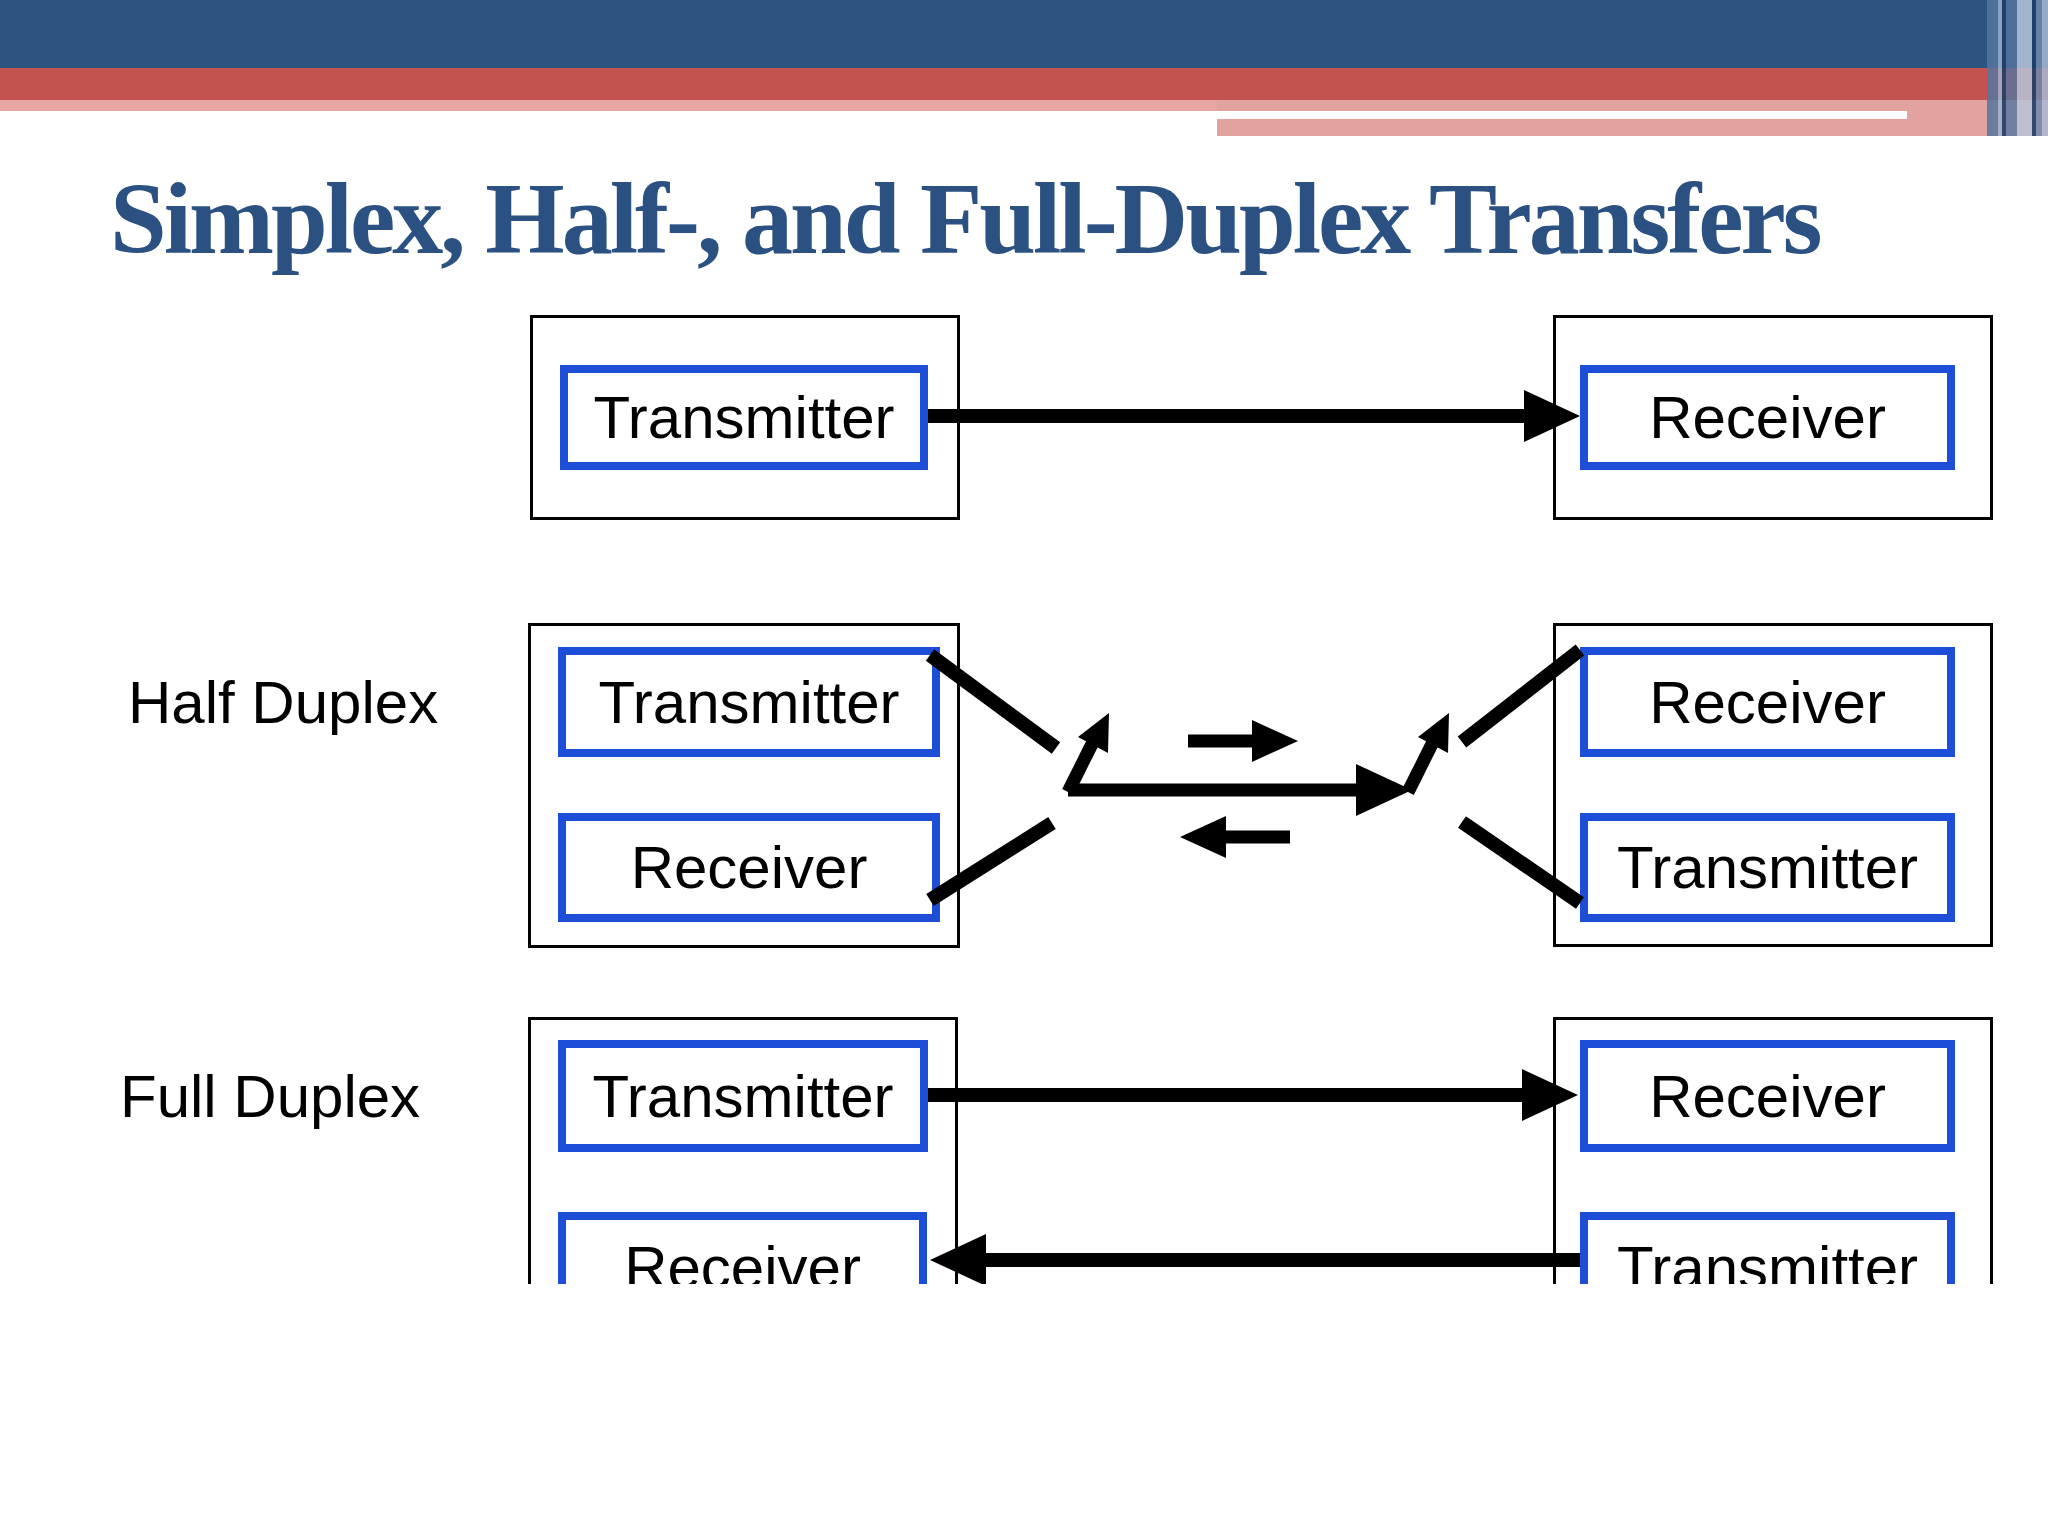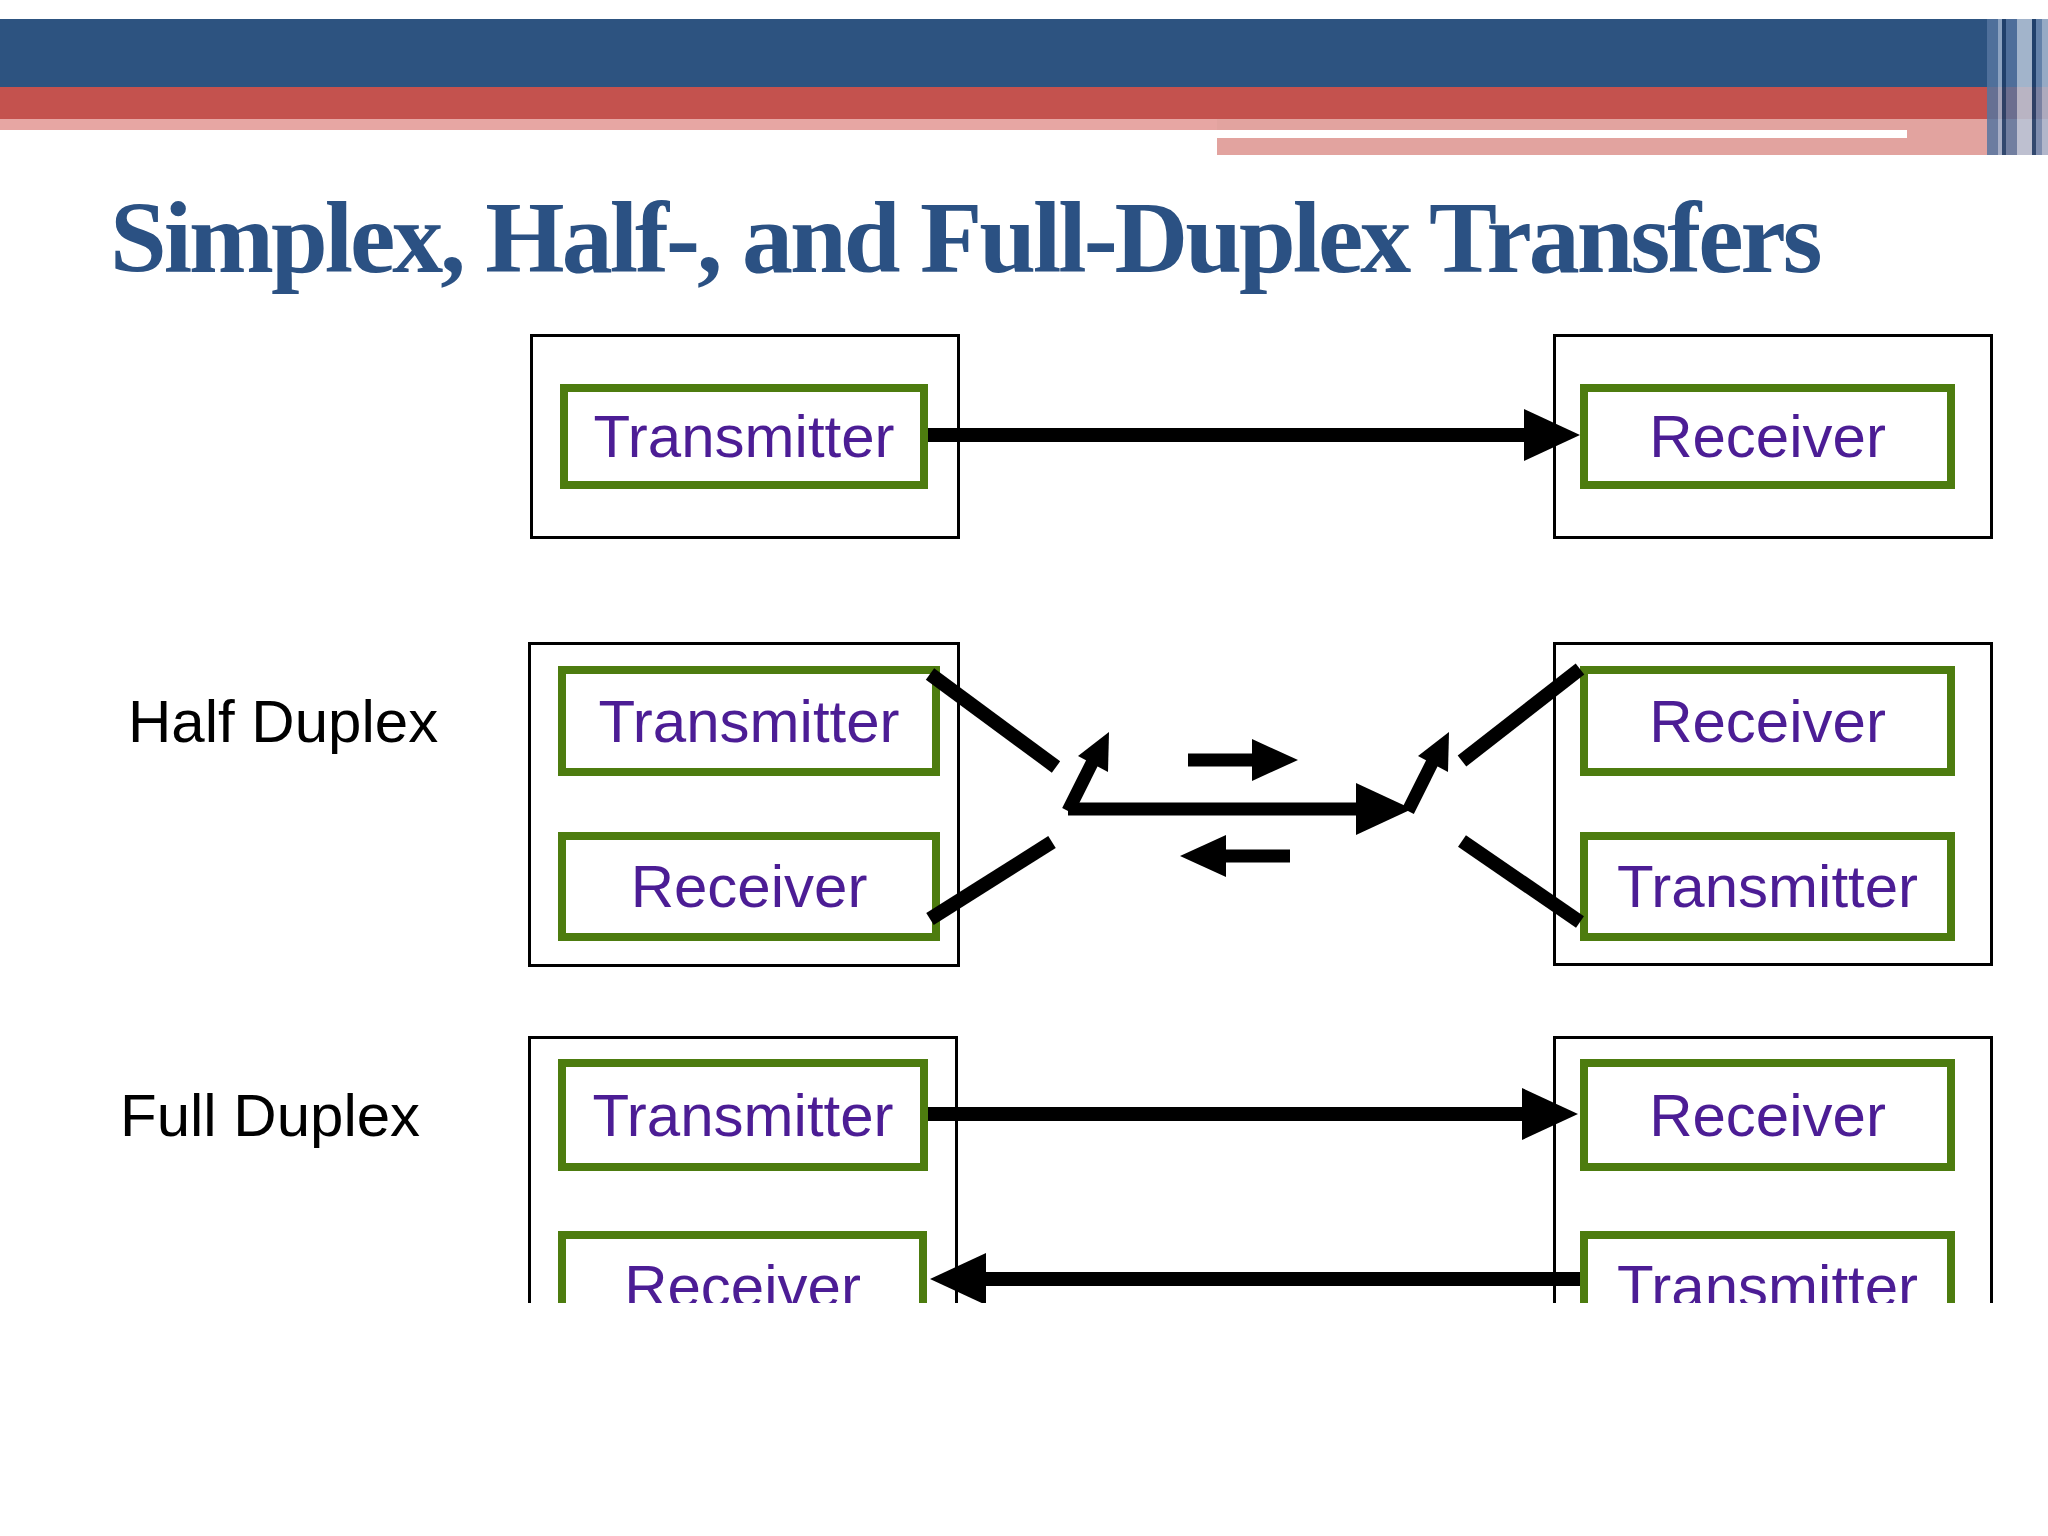--- a/index.html
+++ b/index.html
@@ -1,18 +1,18 @@
 <!DOCTYPE html>
 <html><head>
 <meta charset="utf-8">
 <style>
   html,body { margin:0; padding:0; background:#ffffff; }
   .slide {
     position:relative; width:2048px; height:1284px; background:#ffffff;
-    overflow:hidden; font-family:"Liberation Sans", sans-serif;margin-top:19px;
+    overflow:hidden; font-family:"Liberation Sans", sans-serif;
   }
   
   .hdr-blue  { position:absolute; left:0; top:0;  width:2048px; height:68px; background:#2d5380; }
   .hdr-red   { position:absolute; left:0; top:68px; width:2048px; height:32px; background:#c4524e; }
   .hdr-pink-left  { position:absolute; left:0; top:100px; width:1217px; height:11px; background:#e7a6a3; }
   .hdr-pink-block { position:absolute; left:1217px; top:100px; width:831px; height:36px; background:#e2a39f; }
   .hdr-white-stripe { position:absolute; left:1217px; top:111px; width:690px; height:8px; background:#ffffff; }
   .hdr-stripes { position:absolute; left:1985px; top:0; width:63px; height:136px; }
   .hdr-stripes .s { position:absolute; top:0; height:136px; }
   .s1 { left:2px;  width:11px; background:rgba(86,117,160,0.85); }
@@ -32,23 +32,23 @@
   
   .rowlabel {
     position:absolute; font-size:60px; color:#000; display:flex; align-items:center;
   }
   .lbl-simplex { left:133px; top:385px;  height:66px; }
   .lbl-half    { left:128px; top:669px;  height:66px; }
   .lbl-full    { left:120px; top:1063px; height:66px; }
   
   .outer { position:absolute; border:3px solid #000; background:transparent; }
   .inner {
-    position:absolute; border:8px solid #4d7c0f; background:#fff;
+    position:absolute; border:8px solid #1d4ed8; background:#fff;
     display:flex; align-items:center; justify-content:center;
-    font-size:60px; color:#4c1d95; white-space:nowrap;
+    font-size:60px; color:#000000; white-space:nowrap;
   }
   .r1-lo { left:530px;  top:315px;  width:424px; height:199px; }
   .r1-ro { left:1553px; top:315px;  width:434px; height:199px; }
   .r2-lo { left:528px;  top:623px;  width:426px; height:319px; }
   .r2-ro { left:1553px; top:623px;  width:434px; height:318px; }
   .r3-lo { left:528px;  top:1017px; width:424px; height:315px; }
   .r3-ro { left:1553px; top:1017px; width:434px; height:315px; }
 
   .r1-li  { left:560px;  top:365px;  width:352px; height:89px; }
   .r1-ri  { left:1580px; top:365px;  width:359px; height:89px; }

